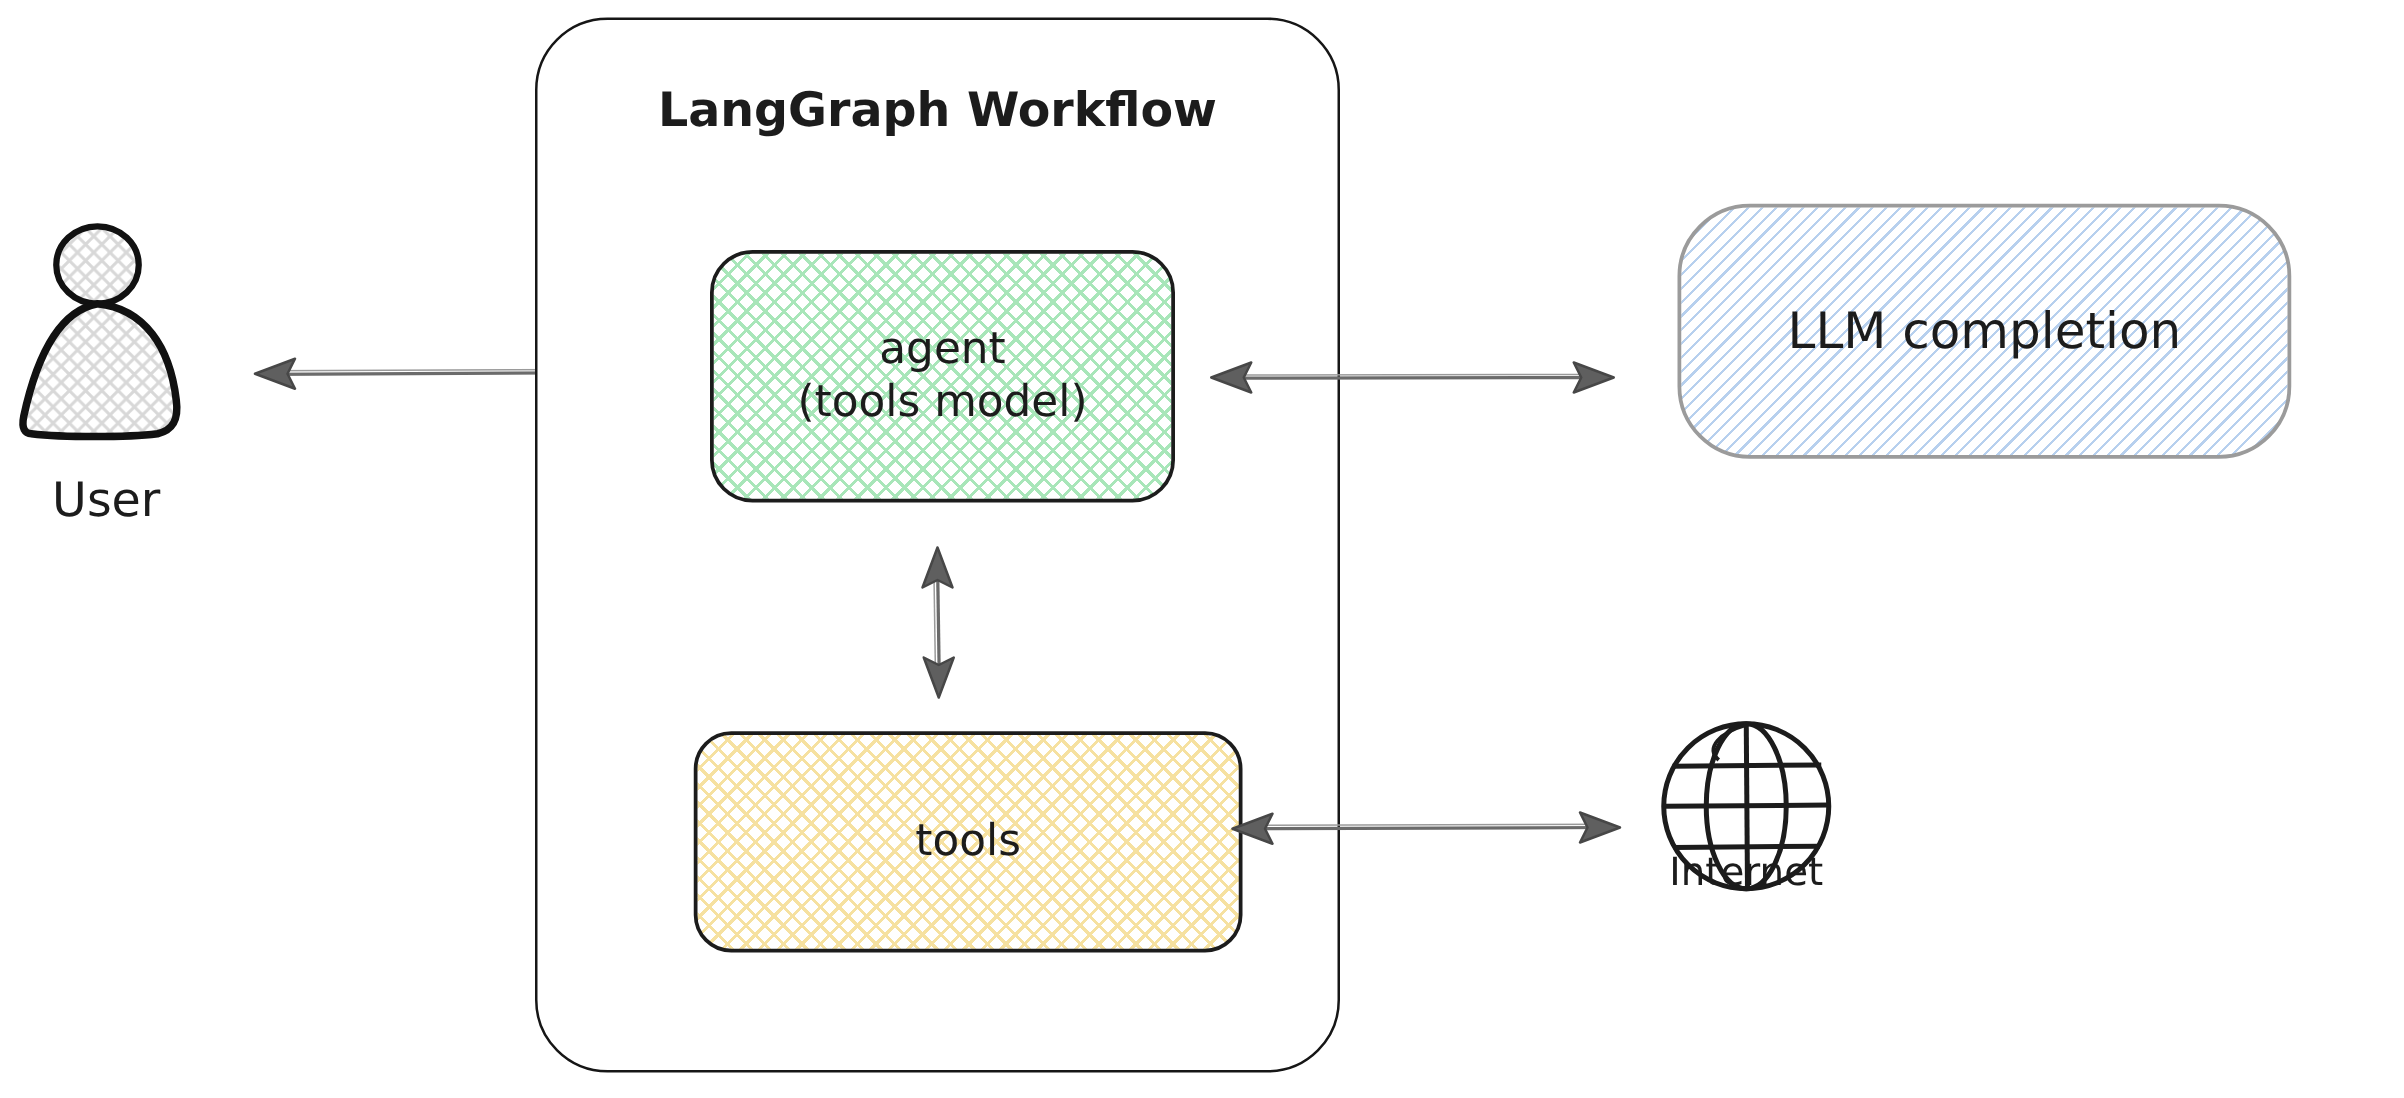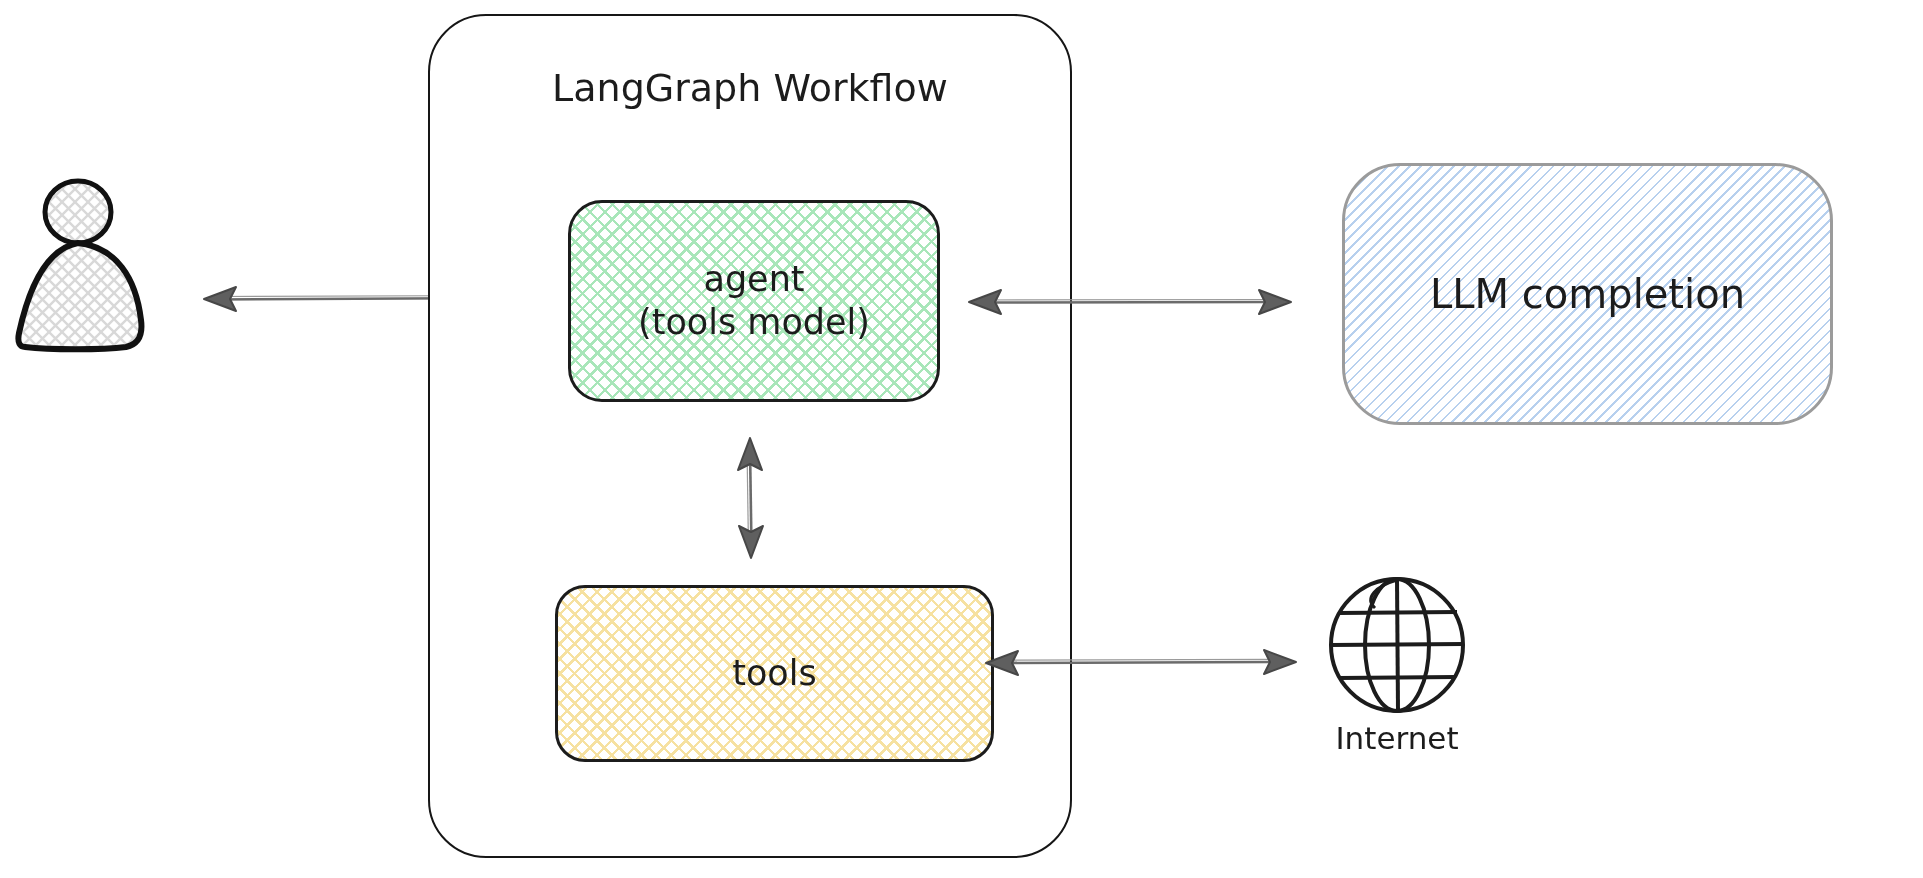--- a/index.html
+++ b/index.html
@@ -15,21 +15,21 @@
   .label{white-space:nowrap;}
 
   
   .workflow-frame{
     left:428px;top:14px;width:644px;height:844px;
     border:2.5px solid #161616;border-radius:58px;
     box-sizing:border-box;background:#ffffff;
   }
   .workflow-title{
     left:428px;top:66px;width:644px;
-    text-align:center;font-size:38px;font-weight:400;
+    text-align:center;font-size:38px;font-weight:700;
   }
 
   
   .node{
     box-sizing:border-box;
     display:flex;flex-direction:column;align-items:center;justify-content:center;
     text-align:center;
   }
   .node .node-label,.node .node-sublabel{font-size:35px;line-height:1.22;}
   .node-agent{
@@ -42,34 +42,34 @@
   }
   .node-tools{
     left:555px;top:585px;width:439px;height:177px;
     border:3px solid #1c1c1c;border-radius:30px;
     background-color:#fff;
     background-image:
       repeating-linear-gradient(45deg,transparent 0 8px,#f6e1a0 8px 10.5px),
       repeating-linear-gradient(135deg,transparent 0 8px,#f6e1a0 8px 10.5px);
   }
   .node-llm{
-    left:1342px;top:163px;width:491px;height:262px;
+    left:1342px;top:163px;width:491px;height:204px;
     border:3px solid #9b9b9b;border-radius:58px;
     background-color:#fff;
     background-image:
       repeating-linear-gradient(135deg,transparent 0 6px,#b7d0ee 6px 7.8px);
   }
   .node-llm .node-label{font-size:40px;}
 
   .user-label{
     left:5px;top:378px;width:160px;
     text-align:center;font-size:38px;font-weight:500;
   }
   .internet-label{
-    left:1313px;top:720px;width:168px;
+    left:1313px;top:680px;width:168px;
     text-align:center;font-size:31px;font-weight:500;
   }
 </style>
 </head>
 <body>
 
 <div class="canvas">
 
   <svg class="abs" style="left:10px;top:150px;" width="150" height="205" viewBox="0 0 150 205" aria-hidden="true">
     <defs>
@@ -78,20 +78,21 @@
       </pattern>
     </defs>
     <ellipse cx="68" cy="62" rx="33" ry="31" fill="url(#xhGray)" stroke="#111" stroke-width="5"></ellipse>
     <path d="M 15 197
              C 40 200 92 200 116 197
              C 129 194 133 185 131 170
              C 126 128 106 97 68 93
              C 36 99 19 137 9 183
              C 7 193 10 197 15 197 Z" fill="url(#xhGray)" stroke="#111" stroke-width="6" stroke-linejoin="round"></path>
   </svg>
+  <div class="abs label user-label">User</div>
 
   <svg class="abs" style="left:200px;top:281px;" width="325" height="36" viewBox="0 0 325 36" aria-hidden="true">
     <line x1="14" y1="18.5" x2="311" y2="17" stroke="#6b6b6b" stroke-width="2.6"></line>
     <line x1="14" y1="15.5" x2="311" y2="14.5" stroke="#9a9a9a" stroke-width="1.2"></line>
     <polygon points="4,18 36,6 30,18 36,30" fill="#5f5f5f" stroke="#474747" stroke-width="2" stroke-linejoin="round"></polygon>
     <polygon points="321,17 289,5 295,17 289,29" fill="#5f5f5f" stroke="#474747" stroke-width="2" stroke-linejoin="round"></polygon>
   </svg>
 
   <div class="abs workflow-frame"></div>
   <div class="abs label workflow-title">LangGraph Workflow</div>

